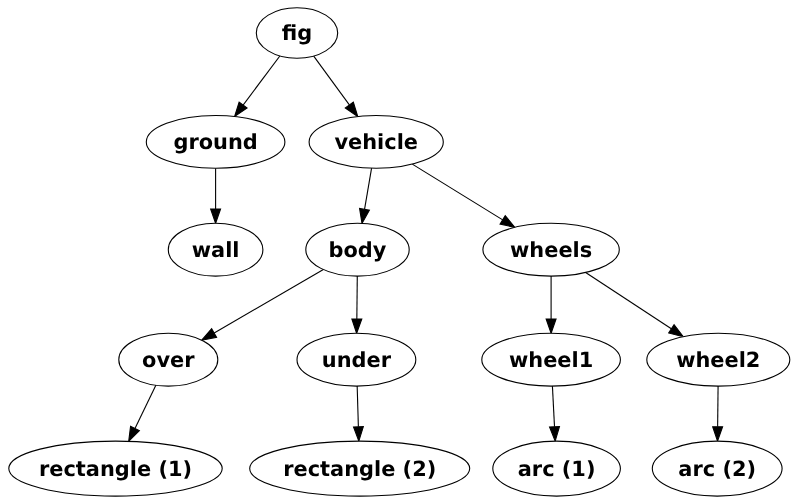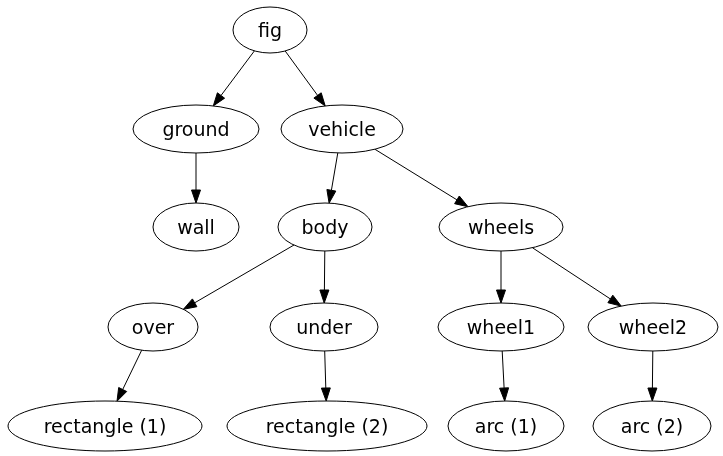--- a/index.html
+++ b/index.html
@@ -7,20 +7,21 @@
     padding: 0;
     background: #ffffff;
   }
   .canvas {
     position: relative;
     width: 723px;
     height: 456px;
     background: #ffffff;
     overflow: hidden;
     font-family: "DejaVu Sans", sans-serif;
+    font-weight: bold;
   }
   svg {
     display: block;
     width: 723px;
     height: 456px;
   }
   .node-ellipse {
     fill: #ffffff;
     stroke: #000000;
     stroke-width: 1;

